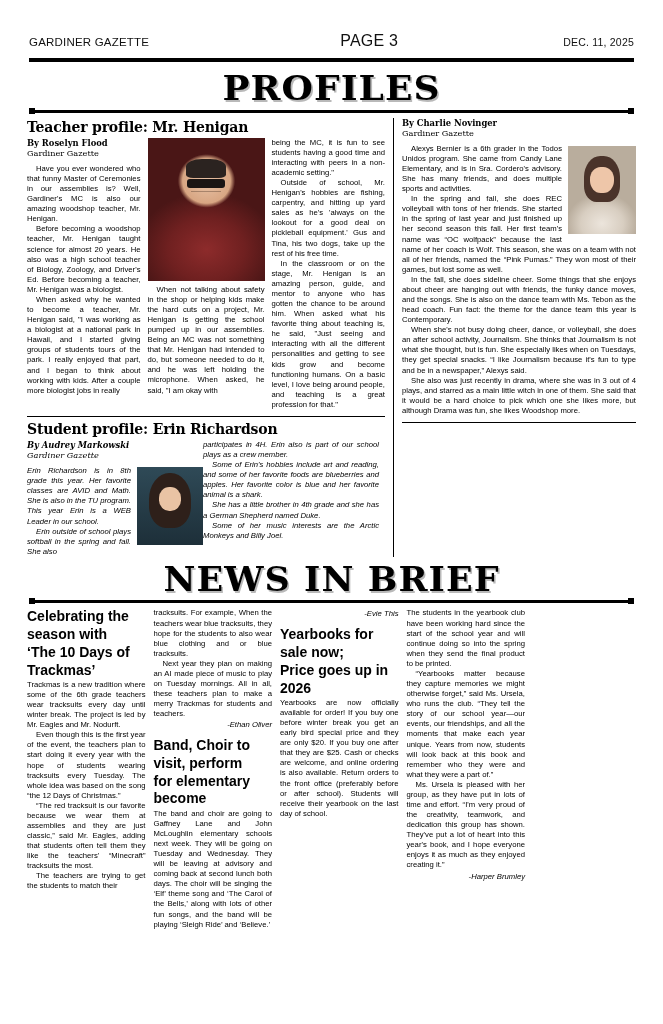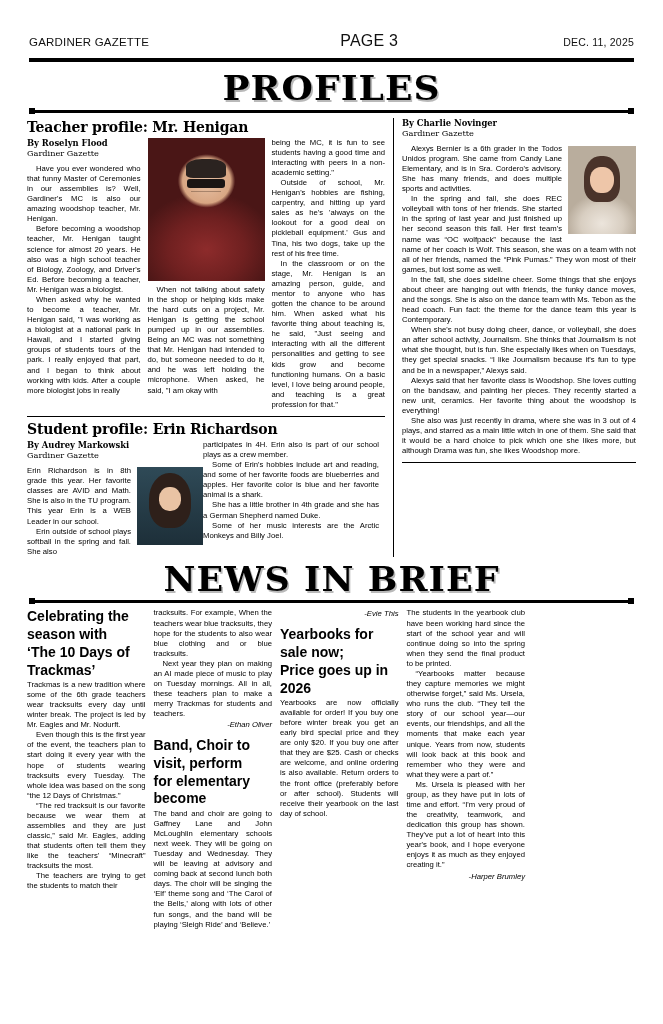--- a/index.html
+++ b/index.html
@@ -226,21 +226,21 @@
     line-height: 1.42;
   }
 
   .hr-thin {
     height: 1px;
     background: #000;
     margin: 6px 0 4px 0;
   }
 
   
-  .erin-block { display: flex; gap: 0; }
+  .erin-block { display: flex; gap: 0; font-style: italic; }
   .erin-col { width: 176px; }
 
   
   .news-grid {
     display: flex;
     gap: 8px;
     margin-top: 3px;
   }
   .news-col { width: 118.5px; }
   .nb-head {
@@ -335,21 +335,20 @@
     <div class="prof-right">
       <div class="byline">By Charlie Novinger</div>
       <div class="byline-org">Gardiner Gazette</div>
       <div class="alexys-wrap">
         <div class="photo photo-alexys"></div>
         <div class="body-text">
           <p>Alexys Bernier is a 6th grader in the Todos Unidos program. She came from Candy Lane Elementary, and is in Sra. Cordero's advisory. She has many friends, and does multiple sports and activities.</p>
           <p>In the spring and fall, she does REC volleyball with tons of her friends. She started in the spring of last year and just finished up her second season this fall. Her first team's name was “OC wolfpack” because the last name of her coach is Wolf. This season, she was on a team with not all of her friends, named the “Pink Pumas.” They won most of their games, but lost some as well.</p>
           <p>In the fall, she does sideline cheer. Some things that she enjoys about cheer are hanging out with friends, the funky dance moves, and the songs. She is also on the dance team with Ms. Tebon as the head coach. Fun fact: the theme for the dance team this year is Contemporary.</p>
           <p>When she's not busy doing cheer, dance, or volleyball, she does an after school activity, Journalism. She thinks that Journalism is not what she thought, but is fun. She especially likes when on Tuesdays, they get special snacks. “I like Journalism because it's fun to type and be in a newspaper,” Alexys said.</p>
-          <p>Alexys said that her favorite class is Woodshop. She loves cutting on the bandsaw, and painting her pieces. They recently started a new unit, ceramics. Her favorite thing about the woodshop is everything!</p>
           <p>She also was just recently in drama, where she was in 3 out of 4 plays, and starred as a main little witch in one of them. She said that it would be a hard choice to pick which one she likes more, but although Drama was fun, she likes Woodshop more.</p>
         </div>
       </div>
 
       <div class="hr-thin"></div>
     </div>
 
   </div>
 
   <div class="banner banner-news">NEWS IN BRIEF</div>

